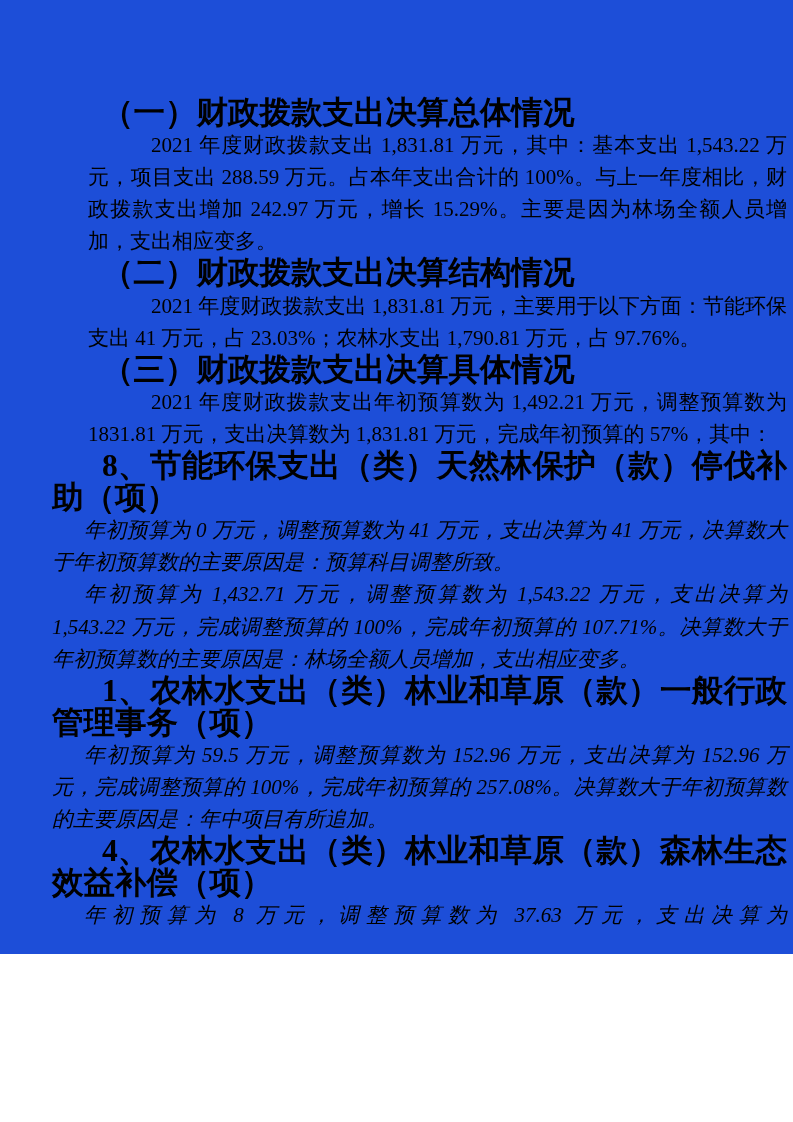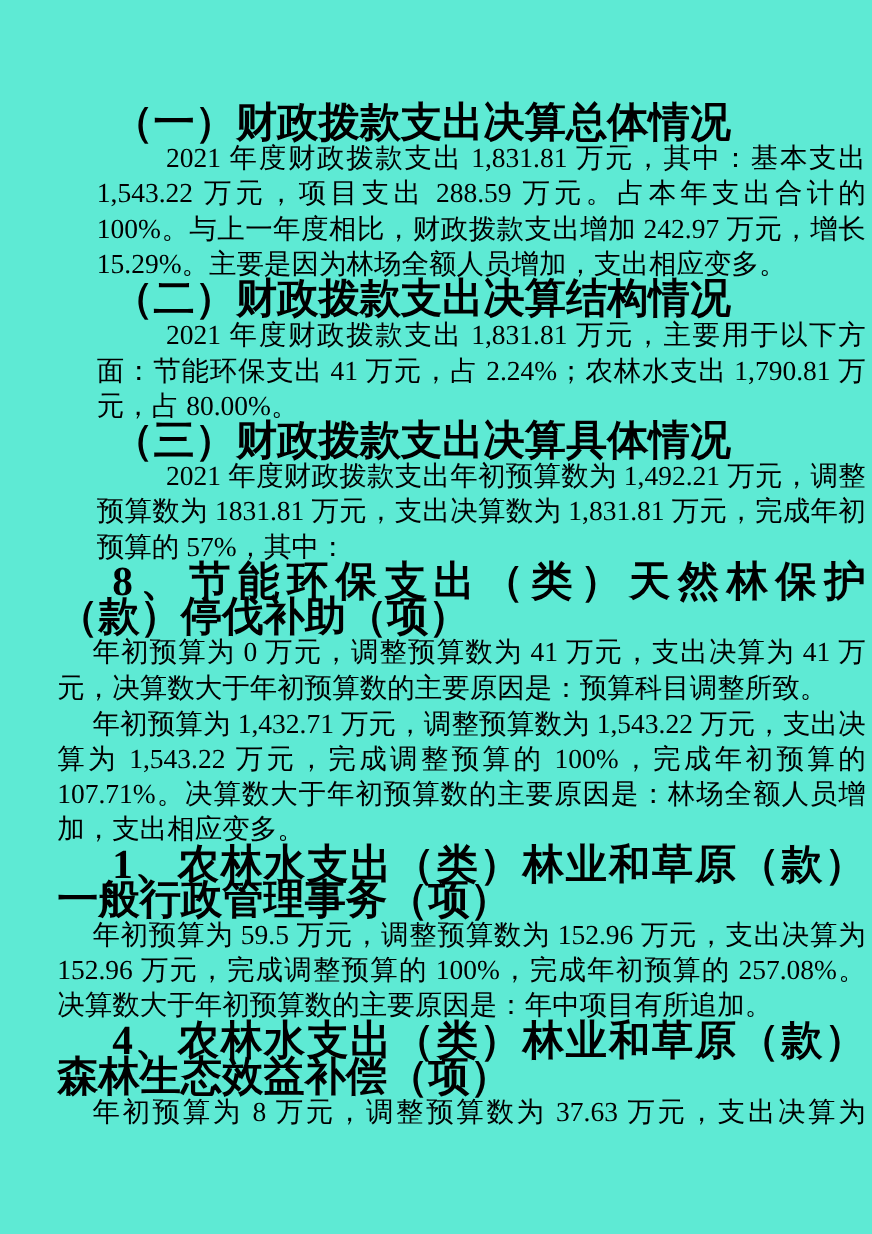--- a/index.html
+++ b/index.html
@@ -3,59 +3,60 @@
 <meta charset="utf-8">
 <style>
   html, body {
     margin: 0;
     padding: 0;
     background: #ffffff;
   }
   .page {
     position: relative;
     width: 793px;
-    height: 1122px;
+    height: 954px;
     margin: 0 auto;
-    background: #5eead4;
+    background: #1d4ed8;
     overflow: hidden;
     box-sizing: border-box;
     padding: 97px 6px 0 52px;
     font-family: "Liberation Serif", "DejaVu Serif", serif;
-    font-size: 25px;
+    font-size: 21px;
     line-height: 32.1px;
     color: #000000;
   }
   .blk {
     margin: 0;
     padding: 0;
     text-align: justify;
   }
   .h {
     font-weight: bold;
     text-indent: 50px;
   }
   .p-deep {
     text-indent: 63px;
     margin-left: 36px;
   }
   .p-shallow {
     text-indent: 32px;
+    font-style: italic;
   }
   .justify-last {
     text-align-last: justify;
   }
 </style>
 </head>
 <body>
 
 <div class="page">
   <h2 class="blk h">（一）财政拨款支出决算总体情况</h2>
   <p class="blk p-deep">2021 年度财政拨款支出 1,831.81 万元，其中：基本支出 1,543.22 万元，项目支出 288.59 万元。占本年支出合计的 100%。与上一年度相比，财政拨款支出增加 242.97 万元，增长 15.29%。主要是因为林场全额人员增加，支出相应变多。</p>
   <h2 class="blk h">（二）财政拨款支出决算结构情况</h2>
-  <p class="blk p-deep">2021 年度财政拨款支出 1,831.81 万元，主要用于以下方面：节能环保支出 41 万元，占 2.24%；农林水支出 1,790.81 万元，占 80.00%。</p>
+  <p class="blk p-deep">2021 年度财政拨款支出 1,831.81 万元，主要用于以下方面：节能环保支出 41 万元，占 23.03%；农林水支出 1,790.81 万元，占 97.76%。</p>
   <h2 class="blk h">（三）财政拨款支出决算具体情况</h2>
   <p class="blk p-deep">2021 年度财政拨款支出年初预算数为 1,492.21 万元，调整预算数为 1831.81 万元，支出决算数为 1,831.81 万元，完成年初预算的 57%，其中：</p>
   <h2 class="blk h">8、节能环保支出（类）天然林保护（款）停伐补助（项）</h2>
   <p class="blk p-shallow">年初预算为 0 万元，调整预算数为 41 万元，支出决算为 41 万元，决算数大于年初预算数的主要原因是：预算科目调整所致。</p>
   <p class="blk p-shallow">年初预算为 1,432.71 万元，调整预算数为 1,543.22 万元，支出决算为 1,543.22 万元，完成调整预算的 100%，完成年初预算的 107.71%。决算数大于年初预算数的主要原因是：林场全额人员增加，支出相应变多。</p>
   <h2 class="blk h">1、农林水支出（类）林业和草原（款）一般行政管理事务（项）</h2>
   <p class="blk p-shallow">年初预算为 59.5 万元，调整预算数为 152.96 万元，支出决算为 152.96 万元，完成调整预算的 100%，完成年初预算的 257.08%。决算数大于年初预算数的主要原因是：年中项目有所追加。</p>
   <h2 class="blk h">4、农林水支出（类）林业和草原（款）森林生态效益补偿（项）</h2>
   <p class="blk p-shallow justify-last">年初预算为 8 万元，调整预算数为 37.63 万元，支出决算为</p>
 </div>

